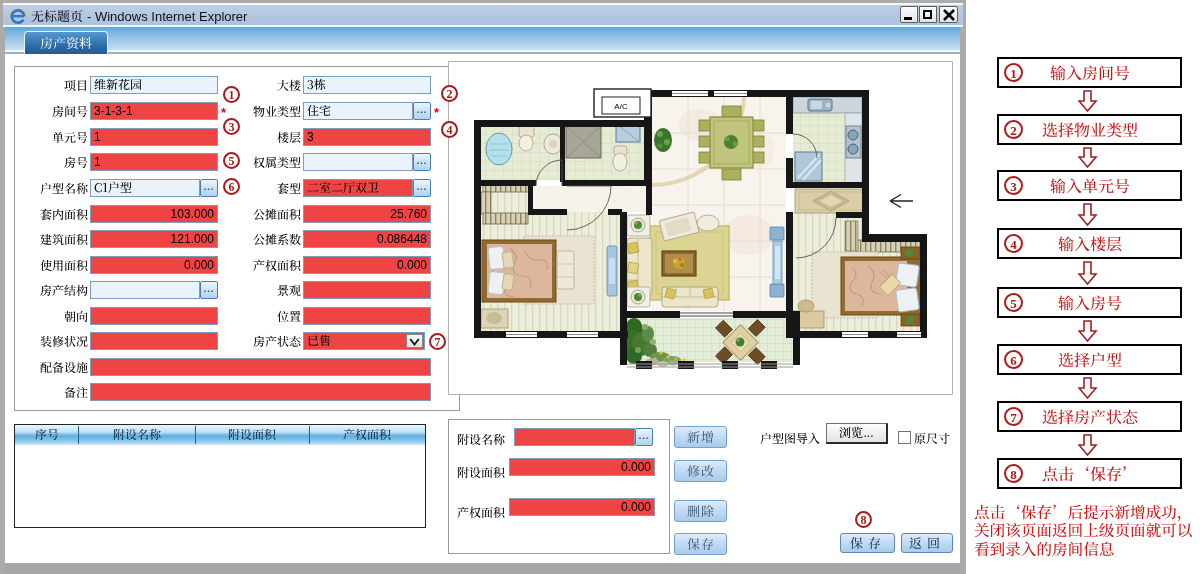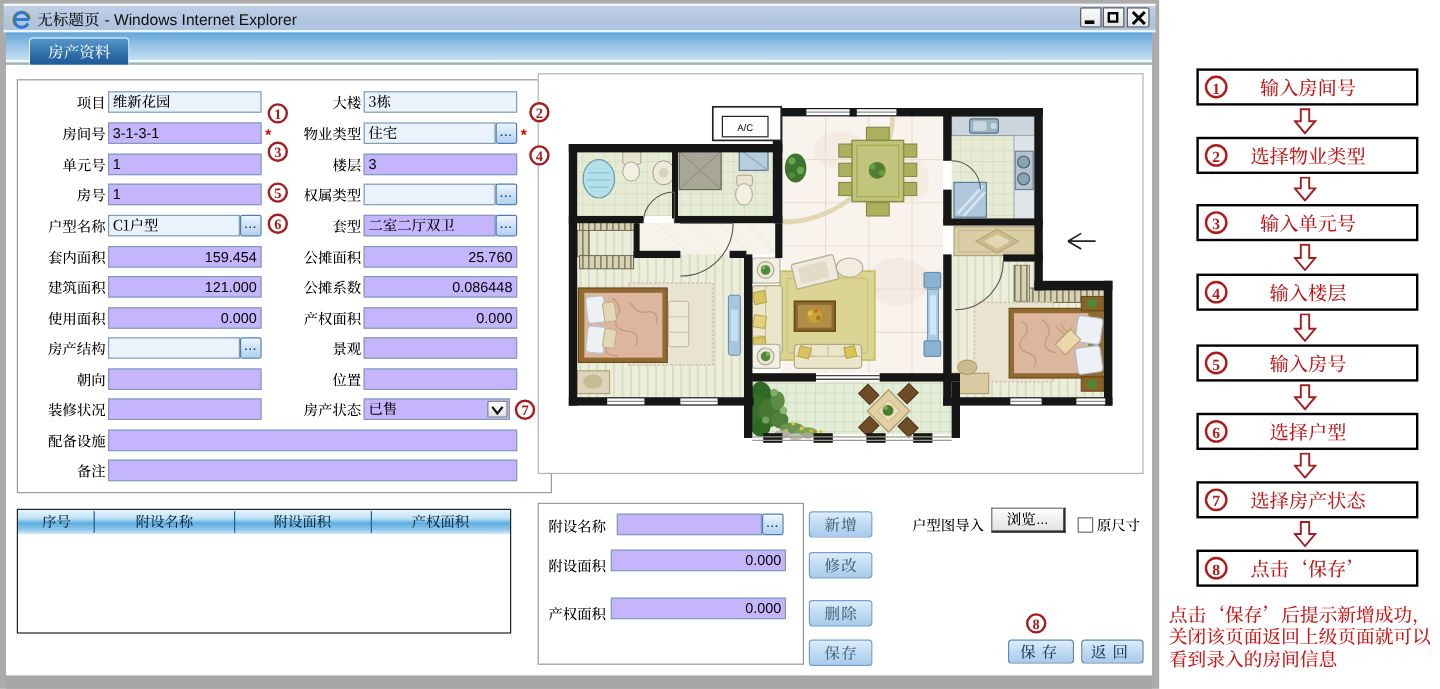--- a/index.html
+++ b/index.html
@@ -1,18 +1,18 @@
 <!DOCTYPE html>
 <html><head><meta charset="utf-8">
 <style>
 html,body{margin:0;padding:0;width:1200px;height:574px;background:#fff;
 font-family:"Liberation Sans",sans-serif;overflow:hidden}
 *{box-sizing:border-box}
 .abs{position:absolute}
-.inp{position:absolute;height:18px;border:1px solid #7f9db9;background:#c4b5fd;
+.inp{position:absolute;height:18px;border:1px solid #7f9db9;background:#ef4444;
 font-size:12px;line-height:16px;padding:0 3px;color:#000;white-space:nowrap}
 .ro{background:#eaf2fb}
 .num{text-align:right}
 .lbl{position:absolute;width:80px;text-align:right;font-size:12px;color:#000;height:14px}
 .circ{position:absolute;z-index:40;width:17px;height:17px;border:2px solid #a51c1c;border-radius:50%;
 color:#a51c1c;font:bold 12px/14px "Liberation Serif",serif;text-align:center;background:#fff}
 .dots{position:absolute;width:18px;height:18px;border:1px solid #4a7db5;border-radius:2px;
 background:linear-gradient(#eef6fe,#cfe3f6 45%,#b4d2ee);color:#1a3a5c;
 font:bold 9px/14px "Liberation Sans";text-align:center;letter-spacing:1px}
 .btnb{position:absolute;border:1px solid #73a0cc;border-radius:3px;
@@ -260,21 +260,21 @@
 <div class="dots" style="left:200px;top:179px">...</div>
 
 <div class="lbl" style="left:8px;top:207px"><svg width="48.0" height="17" viewBox="0 0 48.0 17" style="display:inline-block;vertical-align:-4px">
       <g transform="translate(0,12) scale(0.01200,-0.01200)" fill="#000">
         <use href="#g5957" x="0"></use>
         <use href="#g5185" x="1000"></use>
         <use href="#g9762" x="2000"></use>
         <use href="#g79ef" x="3000"></use>
       </g>
     </svg></div>
-<div class="inp num" style="left:90px;top:205px;width:128px">159.454</div>
+<div class="inp num" style="left:90px;top:205px;width:128px">103.000</div>
 
 <div class="lbl" style="left:8px;top:232px"><svg width="48.0" height="17" viewBox="0 0 48.0 17" style="display:inline-block;vertical-align:-4px">
       <g transform="translate(0,12) scale(0.01200,-0.01200)" fill="#000">
         <use href="#g5efa" x="0"></use>
         <use href="#g7b51" x="1000"></use>
         <use href="#g9762" x="2000"></use>
         <use href="#g79ef" x="3000"></use>
       </g>
     </svg></div>
 <div class="inp num" style="left:90px;top:230px;width:128px">121.000</div>

